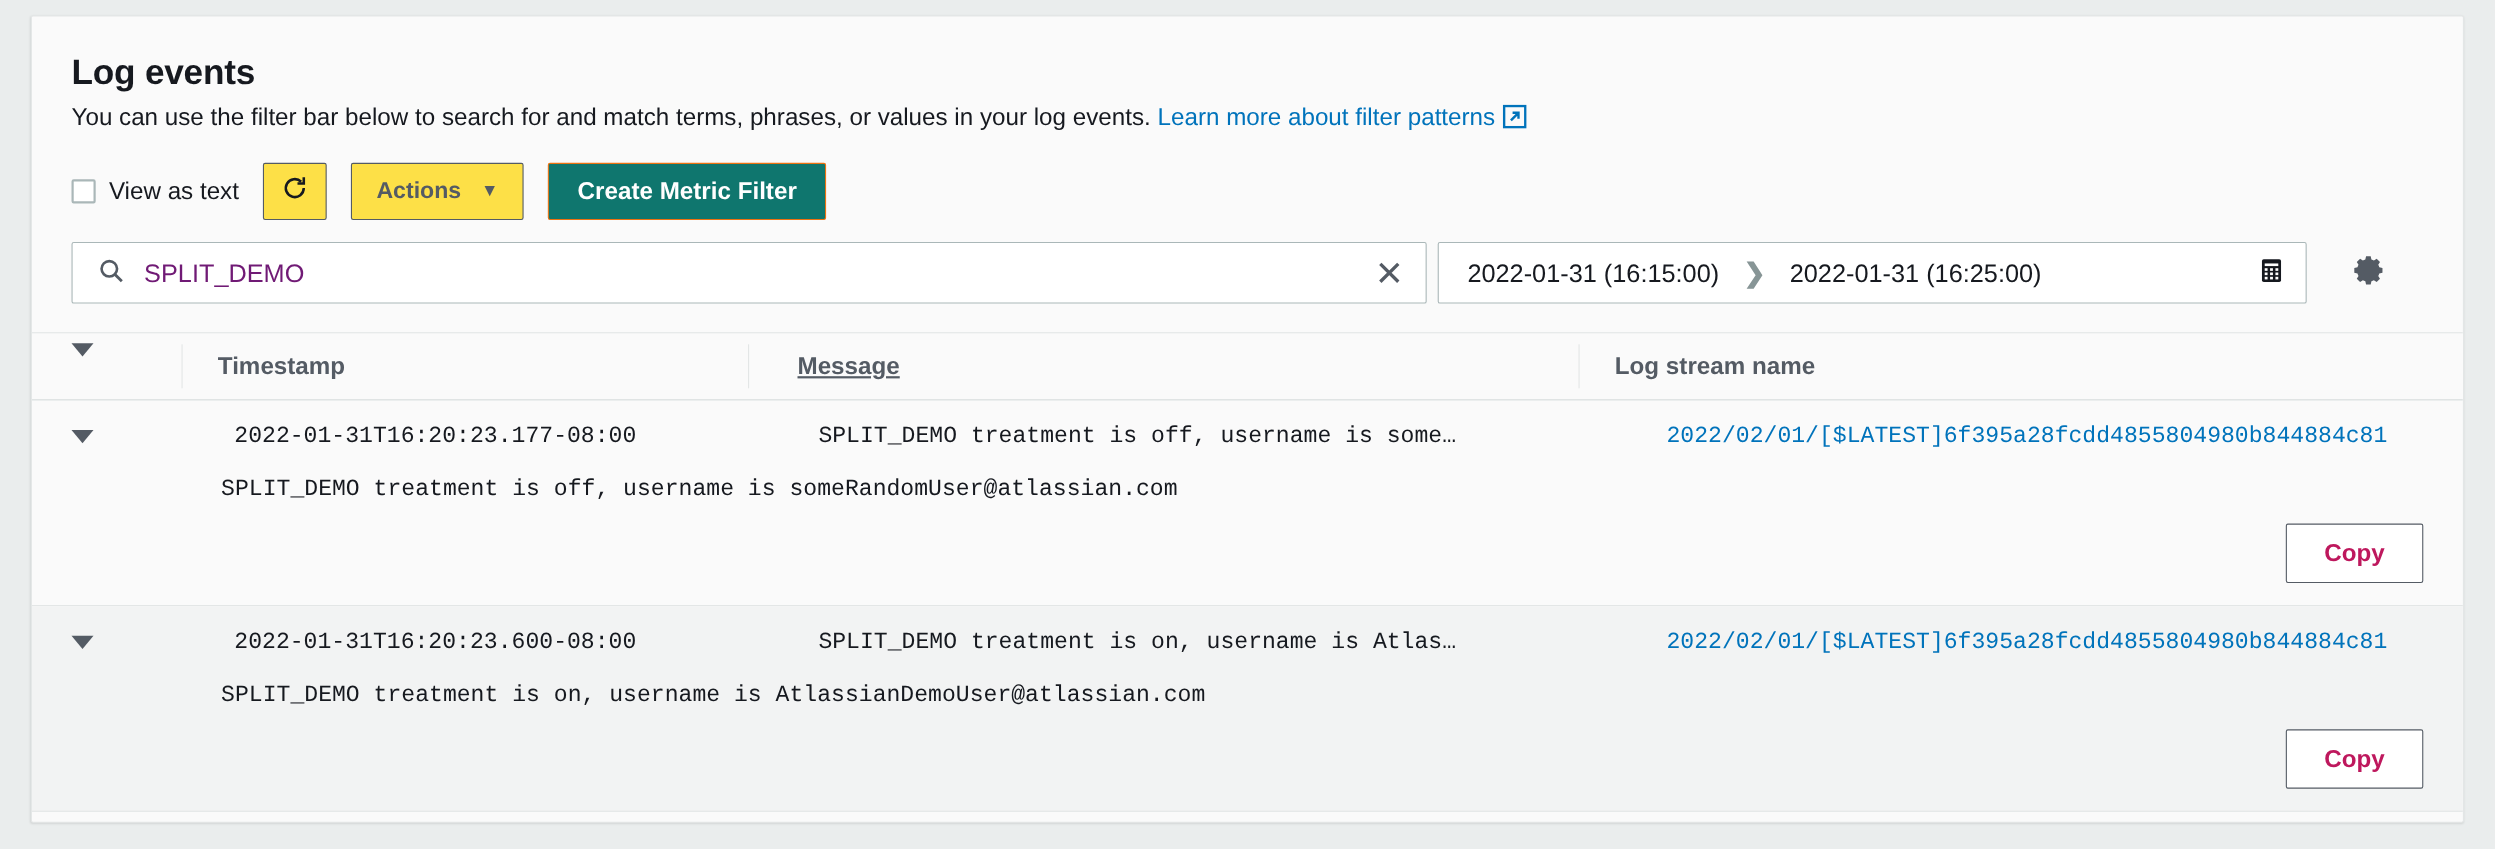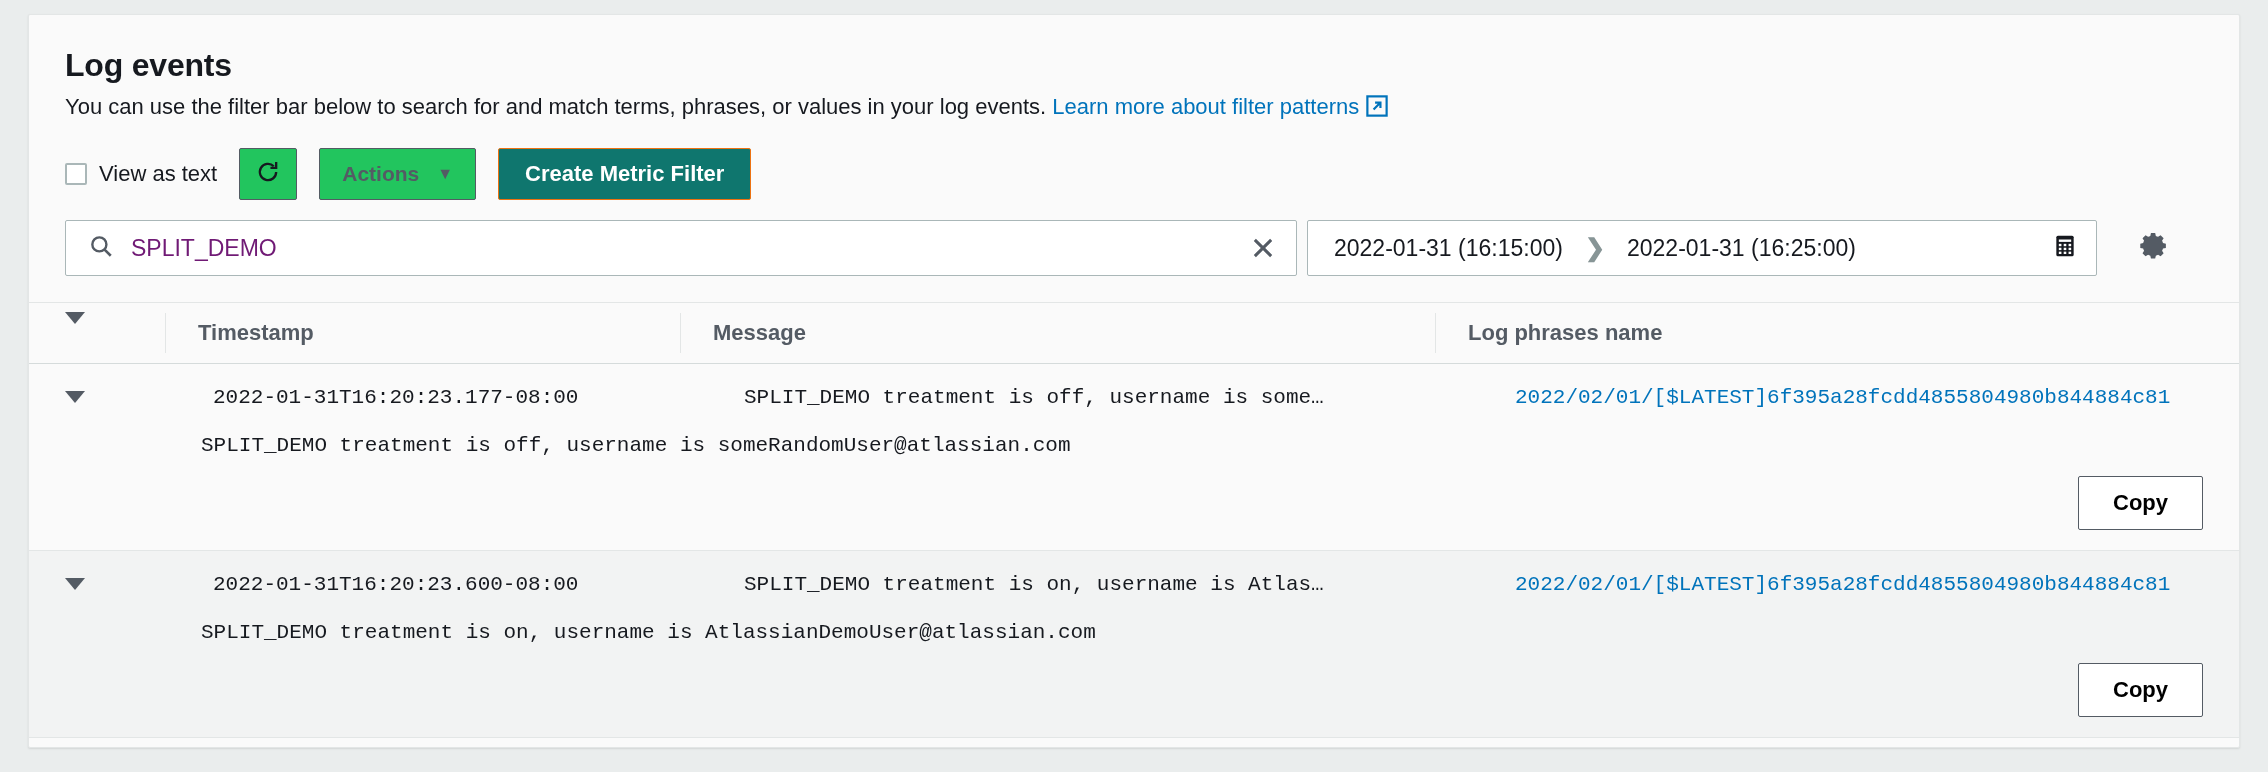--- a/index.html
+++ b/index.html
@@ -83,21 +83,21 @@
     margin-left: 12px;
     font-size: 22px;
     color: #16191f;
     white-space: nowrap;
   }
 
   .btn {
     height: 52px;
     border: 1px solid #545b64;
     border-radius: 2px;
-    background: #22c55e;
+    background: #fde047;
     color: #16191f;
     font-family: "Liberation Sans", sans-serif;
     font-size: 21px;
     font-weight: bold;
     display: inline-flex;
     align-items: center;
     justify-content: center;
     cursor: pointer;
   }
 
@@ -206,21 +206,21 @@
 
   .th {
     font-size: 22px;
     font-weight: bold;
     color: #545b64;
     white-space: nowrap;
   }
 
   .col-exp  { width: 100px; flex: 0 0 100px; }
   .col-ts   { width: 515px; flex: 0 0 515px; border-left: 1px solid #e3e6e6; padding-left: 32px; height: 40px; display: flex; align-items: center; }
-  .col-msg  { width: 755px; flex: 0 0 755px; border-left: 1px solid #e3e6e6; padding-left: 32px; height: 40px; display: flex; align-items: center; }
+  .col-msg  { width: 755px; flex: 0 0 755px; border-left: 1px solid #e3e6e6; padding-left: 44px; height: 40px; display: flex; align-items: center; text-decoration: underline; }
   .col-log  { flex: 1 1 auto; border-left: 1px solid #e3e6e6; padding-left: 32px; height: 40px; display: flex; align-items: center; }
 
   .tri {
     width: 0; height: 0;
     border-left: 10px solid transparent;
     border-right: 10px solid transparent;
     border-top: 12px solid #545b64;
   }
 
   .row { border-bottom: 1px solid #e3e6e6; }
@@ -283,21 +283,21 @@
     justify-content: flex-end;
     padding: 14px 36px 20px 0;
   }
 
   .btn-copy {
     height: 54px;
     padding: 0 34px;
     border: 1px solid #545b64;
     border-radius: 2px;
     background: #fff;
-    color: #000000;
+    color: #be185d;
     font-family: "Liberation Sans", sans-serif;
     font-size: 22px;
     font-weight: bold;
     cursor: pointer;
   }
 </style>
 </head>
 <body>
 
 <div class="card">
@@ -376,21 +376,21 @@
             </svg></span>
       </div>
     </div>
   </div>
 
   <div class="table">
     <div class="thead">
       <div class="col-exp"><span class="tri"></span></div>
       <div class="col-ts th">Timestamp</div>
       <div class="col-msg th">Message</div>
-      <div class="col-log th">Log phrases name</div>
+      <div class="col-log th">Log stream name</div>
     </div>
 
     <div class="row">
       <div class="row-main">
         <div class="exp-cell">
             <span class="tri"></span>
           </div>
         <div class="cell-ts">2022-01-31T16:20:23.177-08:00</div>
         <div class="cell-msg">SPLIT_DEMO treatment is off, username is some…</div>
         <div class="cell-log">2022/02/01/[$LATEST]6f395a28fcdd4855804980b844884c81</div>

